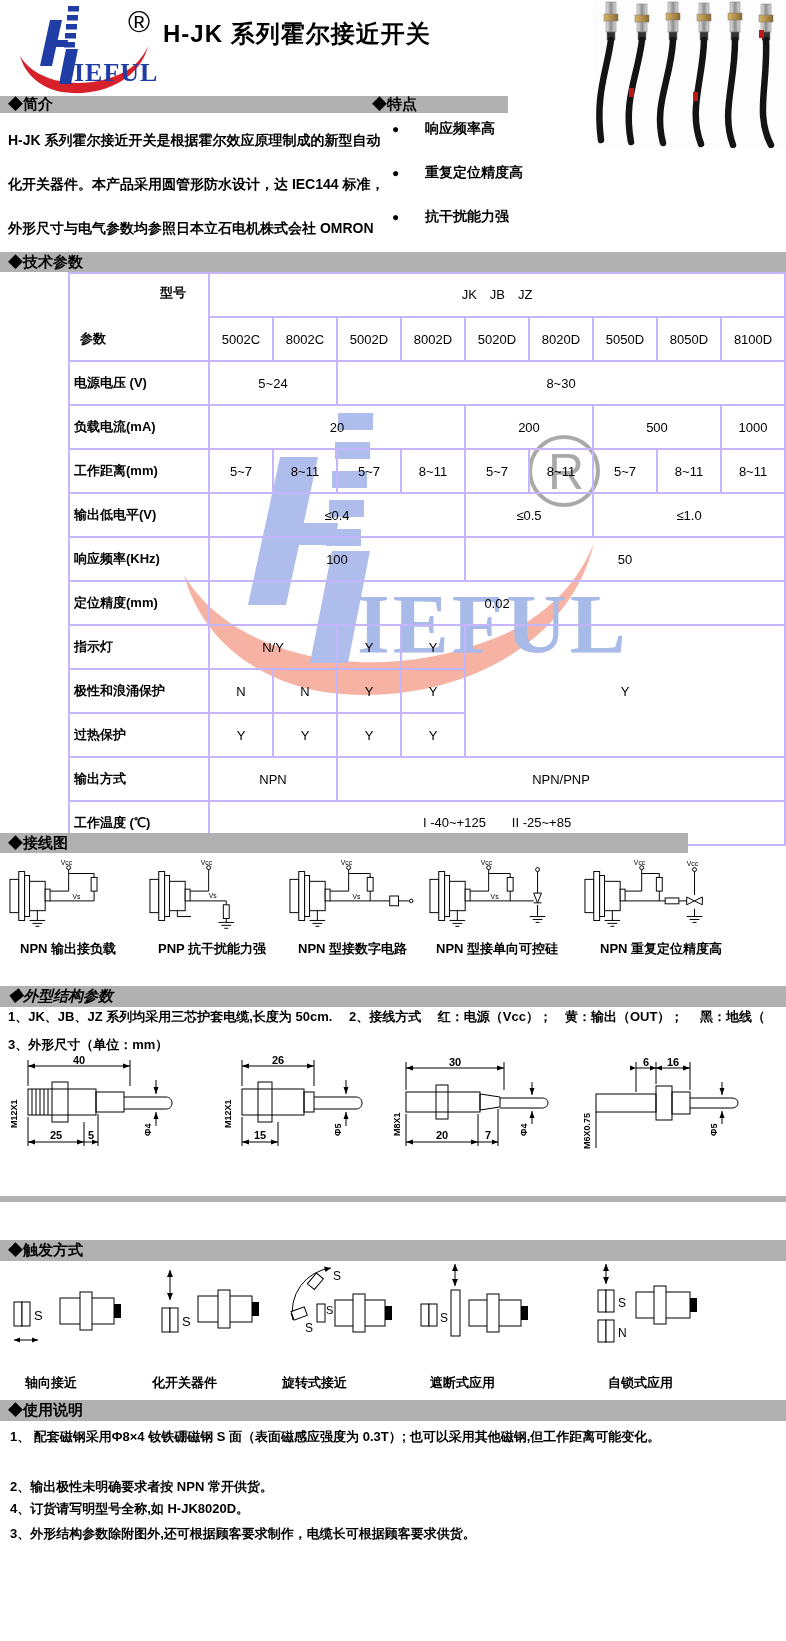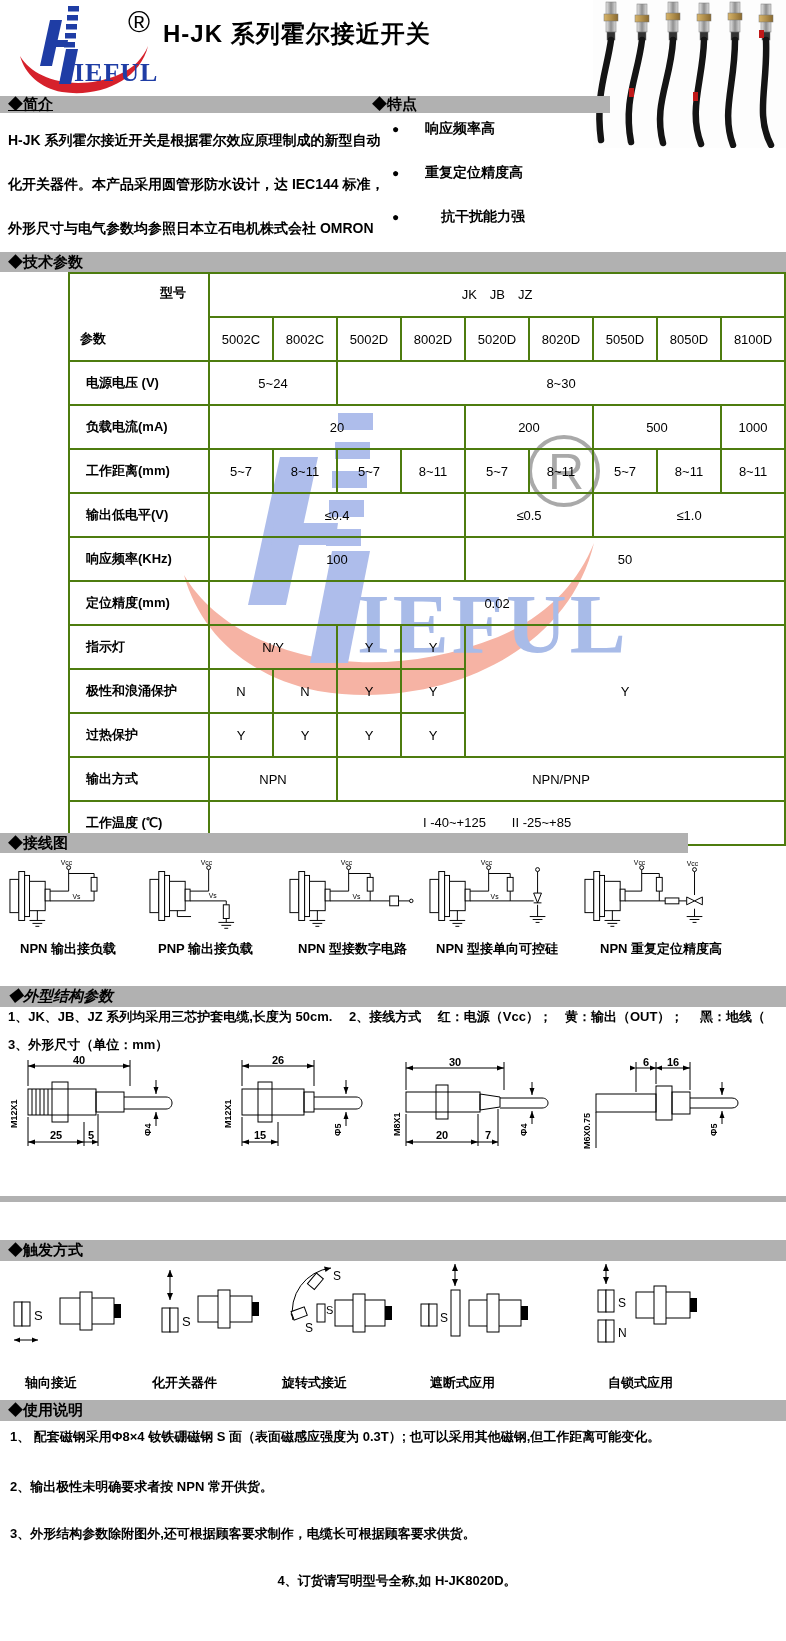--- a/index.html
+++ b/index.html
@@ -11,22 +11,22 @@
   
   .secbar{position:absolute;left:0;height:20px;background:#b1b1b1;display:flex;align-items:center;
           font-weight:bold;font-size:15px;padding-left:8px;box-sizing:border-box;z-index:3;}
   
   .intro{position:absolute;left:8px;top:118px;width:380px;font-size:14px;font-weight:bold;line-height:44px;}
   .feat-bullet{position:absolute;left:392px;font-size:12px;}
   .feat-text{position:absolute;left:425px;font-size:14px;font-weight:bold;}
   
   .ttable{position:absolute;left:68px;top:272px;width:716px;border-collapse:collapse;table-layout:fixed;
           font-size:13px;z-index:1;}
-  .ttable td{border:2px solid #4d7c0f;text-align:center;height:42px;padding:0;background:transparent;}
-  .ttable td.lab{text-align:left;padding-left:16px;font-weight:bold;font-size:13px;margin-left:43px;}
+  .ttable td{border:2px solid #c4b5fd;text-align:center;height:42px;padding:0;background:transparent;}
+  .ttable td.lab{text-align:left;padding-left:4px;font-weight:bold;font-size:13px;margin-left:43px;}
   .corner{position:relative;background-image:linear-gradient(to bottom right,transparent 49.5%,#000 49.5%,#000 50.6%,transparent 50.6%);}
   .corner .tr{position:absolute;top:10px;right:22px;font-weight:bold;}
   .corner .bl{position:absolute;bottom:12px;left:10px;font-weight:bold;}
   .watermark{position:absolute;left:172px;top:405px;z-index:0;}
   
   .wire-fig{position:absolute;top:856px;}
   .wire-cap{position:absolute;top:940px;font-size:13px;font-weight:bold;}
   
   .dim-note{position:absolute;left:8px;font-size:13px;font-weight:bold;white-space:nowrap;}
   .dim-fig{position:absolute;top:1056px;}
@@ -121,37 +121,37 @@
         <path d="M173,40 C175,85 162,115 178,145"></path>
       </g>
       <g fill="#c01818">
         <rect x="36" y="88" width="5" height="9"></rect>
           <rect x="100" y="92" width="5" height="9"></rect>
           <rect x="166" y="30" width="5" height="8"></rect>
       </g>
     </svg>
   </div>
 
-  <div class="secbar" style="top:96px;width:610px;height:17px;text-decoration:underline;">
+  <div class="secbar" style="top:96px;width:508px;height:17px;">
     <span>◆简介</span>
     <span class="abs" style="left:372px;">◆特点</span>
   </div>
 
   <div class="intro">
     <div>H-JK 系列霍尔接近开关是根据霍尔效应原理制成的新型自动</div>
     <div>化开关器件。本产品采用圆管形防水设计，达 IEC144 标准，</div>
     <div>外形尺寸与电气参数均参照日本立石电机株式会社 OMRON</div>
   </div>
 
   <span class="feat-bullet" style="top:122px;">●</span>
   <span class="feat-text" style="top:120px;">响应频率高</span>
   <span class="feat-bullet" style="top:166px;">●</span>
   <span class="feat-text" style="top:164px;">重复定位精度高</span>
   <span class="feat-bullet" style="top:210px;">●</span>
-  <span class="feat-text" style="top:208px;margin-left:16px;">抗干扰能力强</span>
+  <span class="feat-text" style="top:208px;">抗干扰能力强</span>
 
   <div class="secbar" style="top:252px;width:786px;">
     <span>◆技术参数</span>
   </div>
 
   <div class="watermark">
     <svg width="470" height="300" viewBox="0 0 470 300">
       <path d="M12,170 C58,248 192,286 326,232 C377,210 406,177 422,138 C396,248 268,306 146,286 C76,272 28,228 12,170 Z" fill="#f6b3a4"></path>
       <g fill="#aebdeb">
         <polygon points="108,52 146,52 114,200 76,200"></polygon>
@@ -399,21 +399,21 @@
       <polygon points="106,40 106,48 114,44" fill="#fff" stroke="#000"></polygon>
       <polygon points="122,40 122,48 114,44" fill="#fff" stroke="#000"></polygon>
       <circle cx="114" cy="12" r="2" class="sfill"></circle>
       <circle cx="60" cy="10" r="2" class="sfill"></circle>
       <text x="52" y="7" class="smtxt">Vcc</text>
       <text x="106" y="8" class="smtxt">Vcc</text>
     </svg>
   </div>
 
   <div class="wire-cap" style="left:20px;">NPN 输出接负载</div>
-  <div class="wire-cap" style="left:158px;">PNP 输出接负载</div>
+  <div class="wire-cap" style="left:158px;">PNP 抗干扰能力强</div>
   <div class="wire-cap" style="left:298px;">NPN 型接数字电路</div>
   <div class="wire-cap" style="left:436px;">NPN 型接单向可控硅</div>
   <div class="wire-cap" style="left:600px;">NPN 重复定位精度高</div>
 
   <div class="secbar" style="top:986px;width:786px;height:21px;font-style:italic;">
     <span>◆外型结构参数</span>
   </div>
   <div class="dim-note" style="top:1008px;">1、JK、JB、JZ 系列均采用三芯护套电缆,长度为 50cm.　 2、接线方式　 红：电源（Vcc）；　黄：输出（OUT）；　 黑：地线（</div>
   <div class="dim-note" style="top:1036px;">3、外形尺寸（单位：mm）</div>
 
@@ -646,15 +646,15 @@
   <div class="trig-cap" style="left:282px;">旋转式接近</div>
   <div class="trig-cap" style="left:430px;">遮断式应用</div>
   <div class="trig-cap" style="left:608px;">自锁式应用</div>
 
   <div class="secbar" style="top:1400px;width:786px;height:21px;">
     <span>◆使用说明</span>
   </div>
   <div class="use-note" style="top:1428px;">1、 配套磁钢采用Φ8×4 钕铁硼磁钢 S 面（表面磁感应强度为 0.3T）; 也可以采用其他磁钢,但工作距离可能变化。</div>
   <div class="use-note" style="top:1478px;">2、输出极性未明确要求者按 NPN 常开供货。</div>
   <div class="use-note" style="top:1525px;">3、外形结构参数除附图外,还可根据顾客要求制作，电缆长可根据顾客要求供货。</div>
-  <div class="use-note" style="top:1572px;text-align:center;">4、订货请写明型号全称,如 H-JK8020D。</div>
+  <div class="use-note" style="top:1500px;">4、订货请写明型号全称,如 H-JK8020D。</div>
 
 </div>
 
 </body></html>

